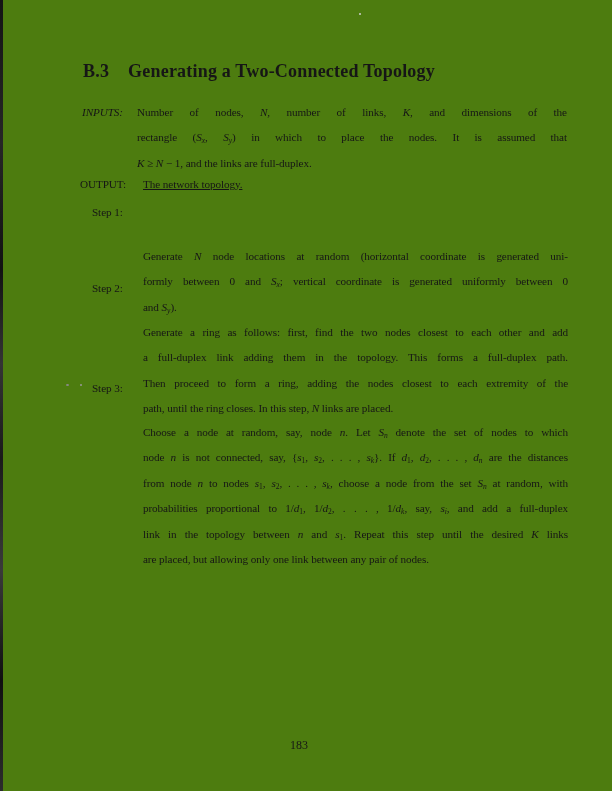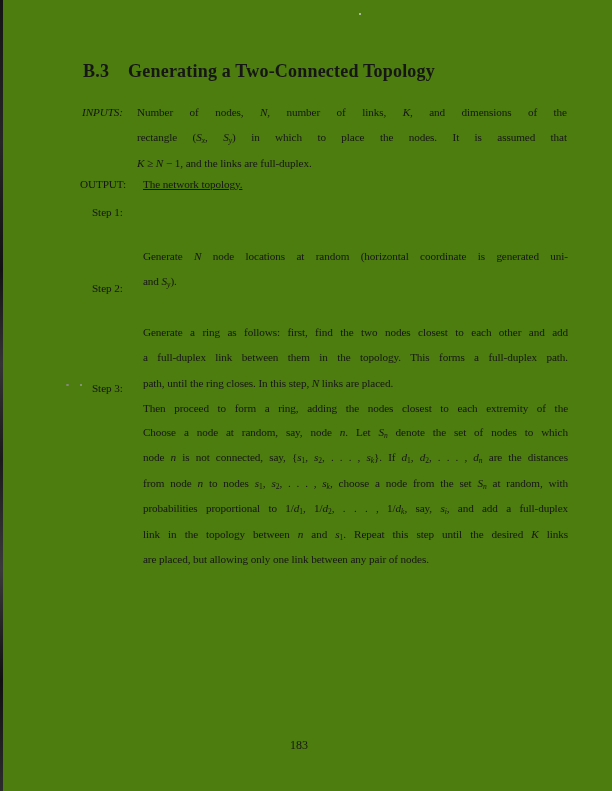--- a/index.html
+++ b/index.html
@@ -127,31 +127,32 @@
     <span class="lbl">OUTPUT:</span>
     <div class="lines">
         <div class="tline last">The network topology.</div>
       </div>
   </div>
 
   <div class="para p-step1">
     <span class="lbl">Step 1:</span>
     <div class="lines">
         <div class="tline">Generate <i>N</i> node locations at random (horizontal coordinate is generated uni-</div>
+        <div class="tline">formly between 0 and <i>S<sub>x</sub></i>; vertical coordinate is generated uniformly between 0</div>
         <div class="tline last">and <i>S<sub>y</sub></i>).</div>
       </div>
   </div>
 
   <div class="para p-step2">
     <span class="lbl">Step 2:</span>
     <div class="lines">
         <div class="tline">Generate a ring as follows: first, find the two nodes closest to each other and add</div>
-        <div class="tline">a full-duplex link between them in the topology.  This forms a full-duplex path.</div>
+        <div class="tline">a full-duplex link adding them in the topology.  This forms a full-duplex path.</div>
+        <div class="tline">Then proceed to form a ring, adding the nodes closest to each extremity of the</div>
         <div class="tline last">path, until the ring closes.  In this step, <i>N</i> links are placed.</div>
-        <div class="tline">Then proceed to form a ring, adding the nodes closest to each extremity of the</div>
       </div>
   </div>
 
   <div class="para p-step3">
     <span class="lbl">Step 3:</span>
     <div class="lines">
         <div class="tline">Choose a node at random, say, node <i>n</i>.  Let <i>S<sub>n</sub></i> denote the set of nodes to which</div>
         <div class="tline">node <i>n</i> is not connected, say, {<i>s</i><sub>1</sub>, <i>s</i><sub>2</sub>, . . . , <i>s<sub>k</sub></i>}.  If <i>d</i><sub>1</sub>, <i>d</i><sub>2</sub>, . . . , <i>d<sub>n</sub></i> are the distances</div>
         <div class="tline">from node <i>n</i> to nodes <i>s</i><sub>1</sub>, <i>s</i><sub>2</sub>, . . . , <i>s<sub>k</sub></i>, choose a node from the set <i>S<sub>n</sub></i> at random, with</div>
         <div class="tline">probabilities proportional to 1/<i>d</i><sub>1</sub>, 1/<i>d</i><sub>2</sub>, . . . , 1/<i>d<sub>k</sub></i>, say, <i>s<sub>i</sub></i>, and add a full-duplex</div>

